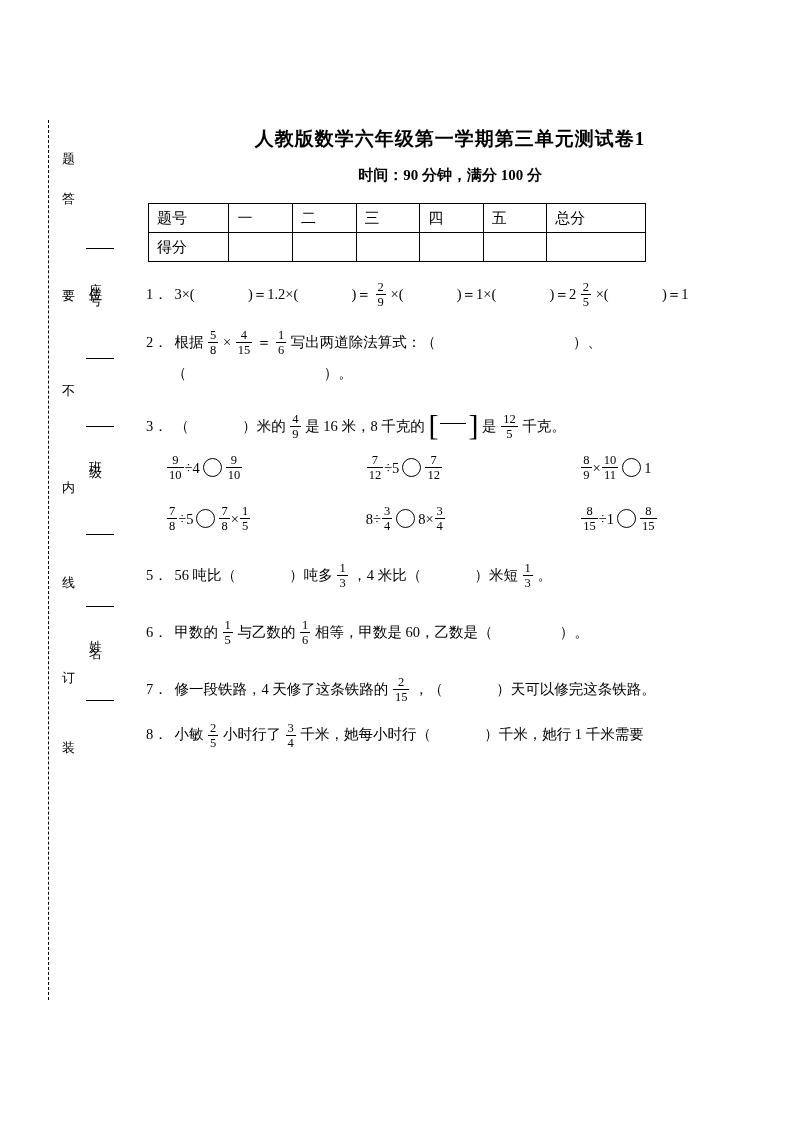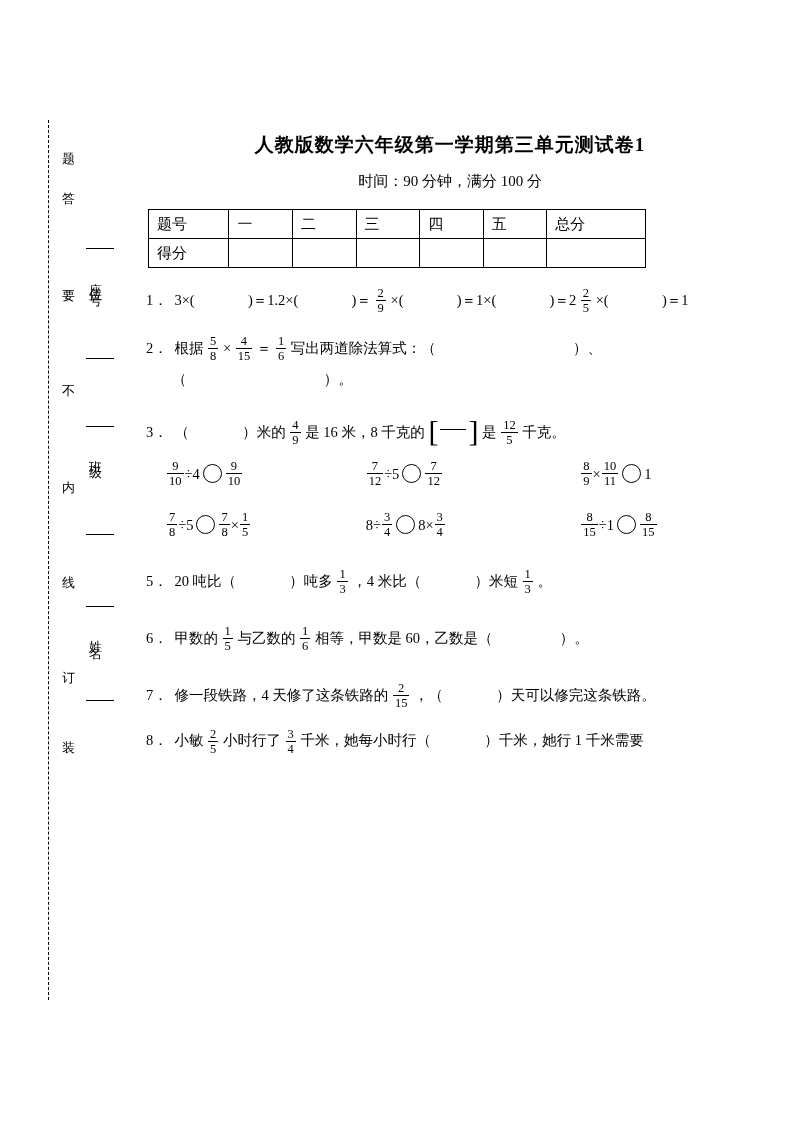--- a/index.html
+++ b/index.html
@@ -49,35 +49,36 @@
     position: absolute;
     left: 44px;
     width: 28px;
     border-top: 1px solid #000;
   }
 
   
   .page {
     position: absolute;
     left: 140px;
-    top: 6px;
+    top: 0;
     width: 620px;
     height: 904px;
   }
   .title {
     margin-top: 126px;
     text-align: center;
     font-size: 19px;
     font-weight: bold;
     letter-spacing: 1px;
   }
   .subtitle {
     margin-top: 14px;
     text-align: center;
     font-size: 15px;
+    font-weight: bold;
   }
 
   table.score {
     margin: 18px 0 0 8px;
     border-collapse: collapse;
     width: 498px;
   }
   table.score td {
     border: 1px solid #000;
     height: 28px;
@@ -384,21 +385,21 @@
       <span class="circle"></span>
       <span class="frac">
         <span class="n">8</span>
         <span class="d">15</span>
       </span>
     </div>
   </div>
 
   <div class="q" style="margin-top:26px;">
     <span class="num">5．</span>
-    <span>20 吨比（</span>
+    <span>56 吨比（</span>
     <span class="blank"></span>
     <span>）吨多</span>
     <span class="frac">
       <span class="n">1</span>
       <span class="d">3</span>
     </span>
     <span>，4 米比（</span>
     <span class="blank"></span>
     <span>）米短</span>
     <span class="frac">

